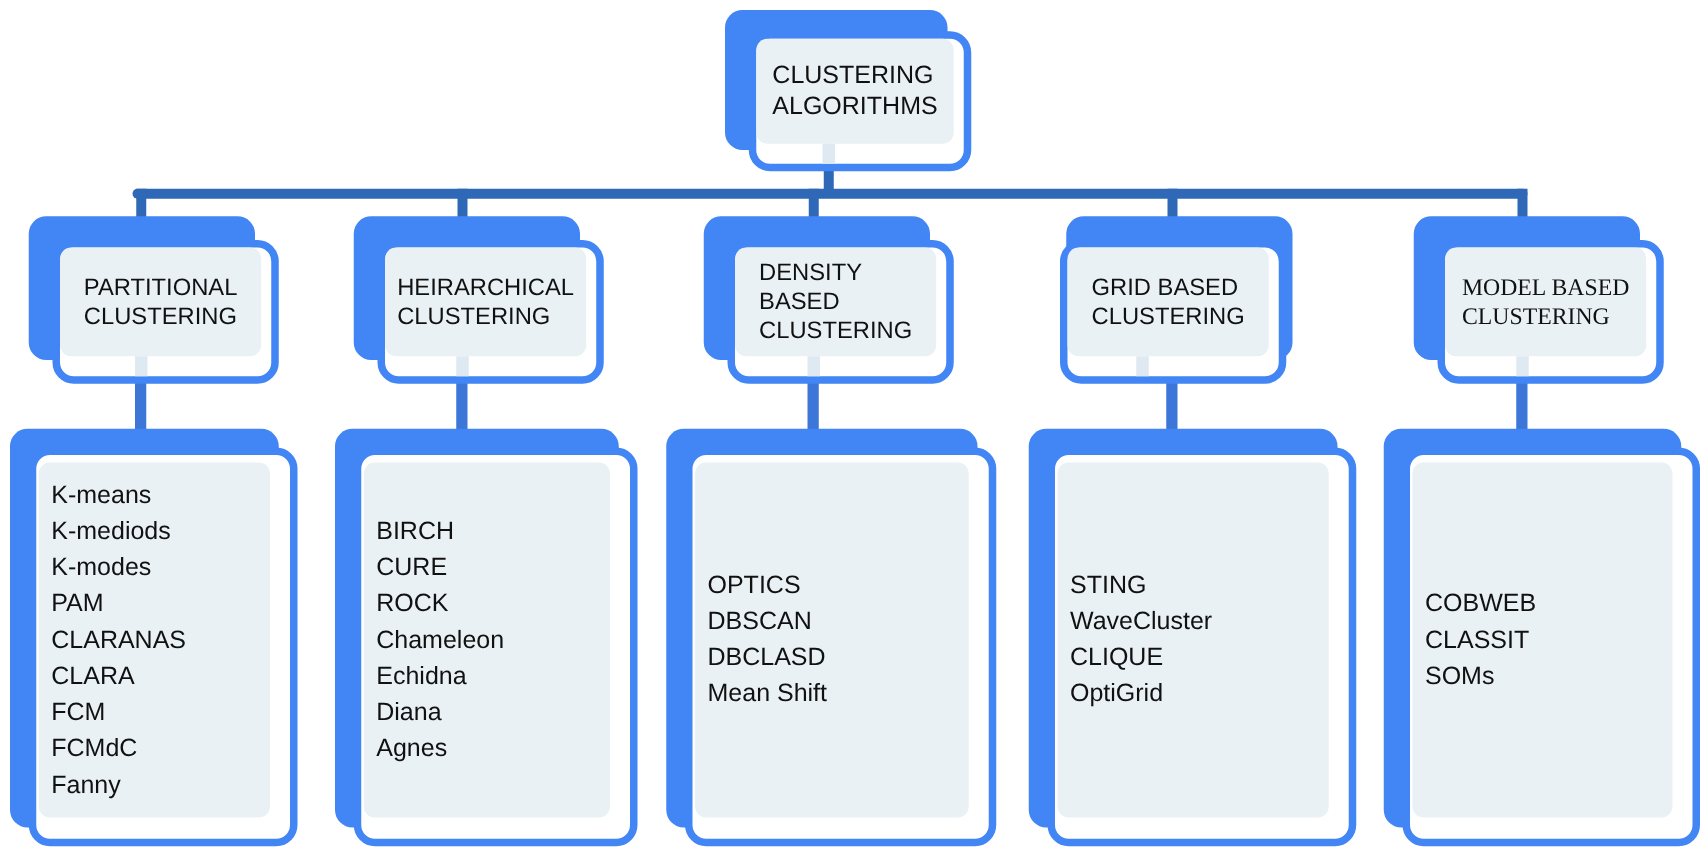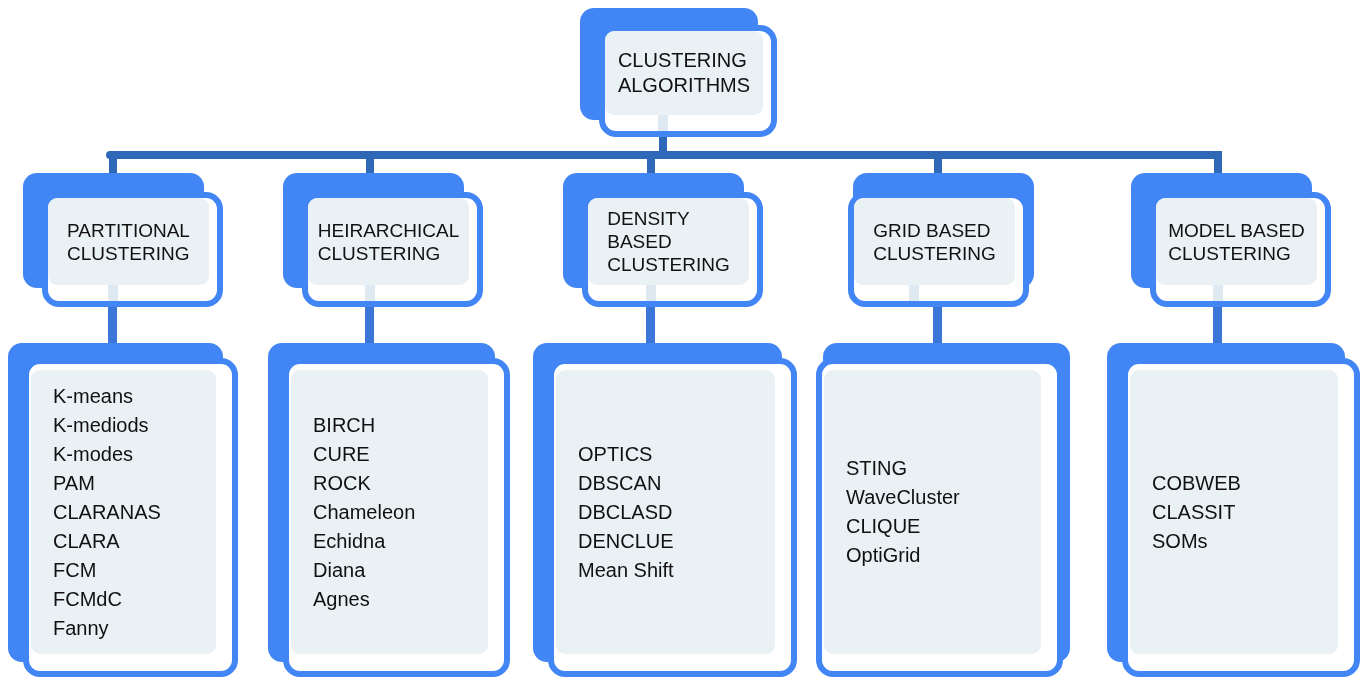--- a/index.html
+++ b/index.html
@@ -45,21 +45,21 @@
   }
   .header-panel{
     left:0;top:0;right:8px;bottom:16px;
     display:flex;align-items:center;justify-content:center;
     text-align:left;white-space:pre-line;
     font-size:19px;line-height:23px;
   }
   .list-panel{
     left:2px;top:6px;right:16px;bottom:17px;
     display:flex;flex-direction:column;justify-content:center;
-    padding-left:22px;box-sizing:border-box;
+    padding-left:10px;box-sizing:border-box;
     font-size:20px;line-height:29px;
   }
   .faint-stub{
     position:absolute;width:10px;height:16px;bottom:0;
     background:var(--hint,#dfe9f2);z-index:4;
   }
   
   .root-shadow{left:580px;top:8px;width:178px;height:112px;}
   .root-node{left:599px;top:25px;width:178px;height:112px;}
   .root-node .header-panel{font-size:20px;line-height:25px;}
@@ -148,53 +148,52 @@
 CLUSTERING</span>
         </div>
         <div class="faint-stub" style="left: 58px;"></div>
       </div>
       <div class="shadow list-shadow" style="left: 533px; top: 343px; width: 249px; height: 319px;"></div>
       <div class="node list-node" style="left: 548px; top: 358px; width: 249px; height: 319px;">
         <div class="panel list-panel">
           <span class="list-item">OPTICS</span>
           <span class="list-item">DBSCAN</span>
           <span class="list-item">DBCLASD</span>
-          <span class="list-item">DENCLUE</span>
           <span class="list-item">Mean Shift</span>
         </div>
       </div>
     </div>
 
     <div class="branch">
       <div class="tree-stub" style="left: 934px;"></div>
       <div class="mid-connector" style="left: 933px;"></div>
       <div class="shadow header-shadow" style="left: 853px; top: 173px; width: 181px; height: 115px;"></div>
       <div class="node header-node" style="left: 848px; top: 192px; width: 181px; height: 115px;">
         <div class="panel header-panel">
           <span class="header-label">GRID BASED
 CLUSTERING</span>
         </div>
         <div class="faint-stub" style="left: 55px;"></div>
       </div>
       <div class="shadow list-shadow" style="left: 823px; top: 343px; width: 247px; height: 319px;"></div>
-      <div class="node list-node" style="left: 816px; top: 358px; width: 247px; height: 319px;">
+      <div class="node list-node" style="left: 838px; top: 358px; width: 247px; height: 319px;">
         <div class="panel list-panel">
           <span class="list-item">STING</span>
           <span class="list-item">WaveCluster</span>
           <span class="list-item">CLIQUE</span>
           <span class="list-item">OptiGrid</span>
         </div>
       </div>
     </div>
 
     <div class="branch">
       <div class="tree-stub" style="left: 1214px;"></div>
       <div class="mid-connector" style="left: 1213px;"></div>
       <div class="shadow header-shadow" style="left: 1131px; top: 173px; width: 181px; height: 115px;"></div>
-      <div class="node header-node" style="left: 1150px; top: 192px; width: 181px; height: 115px;">
+      <div class="node header-node" style="left: 1150px; top: 192px; width: 181px; height: 115px; font-family: Liberation Serif, serif;">
         <div class="panel header-panel">
           <span class="header-label">MODEL BASED
 CLUSTERING</span>
         </div>
         <div class="faint-stub" style="left: 57px;"></div>
       </div>
       <div class="shadow list-shadow" style="left: 1107px; top: 343px; width: 238px; height: 319px;"></div>
       <div class="node list-node" style="left: 1122px; top: 358px; width: 238px; height: 319px;">
         <div class="panel list-panel">
           <span class="list-item">COBWEB</span>

